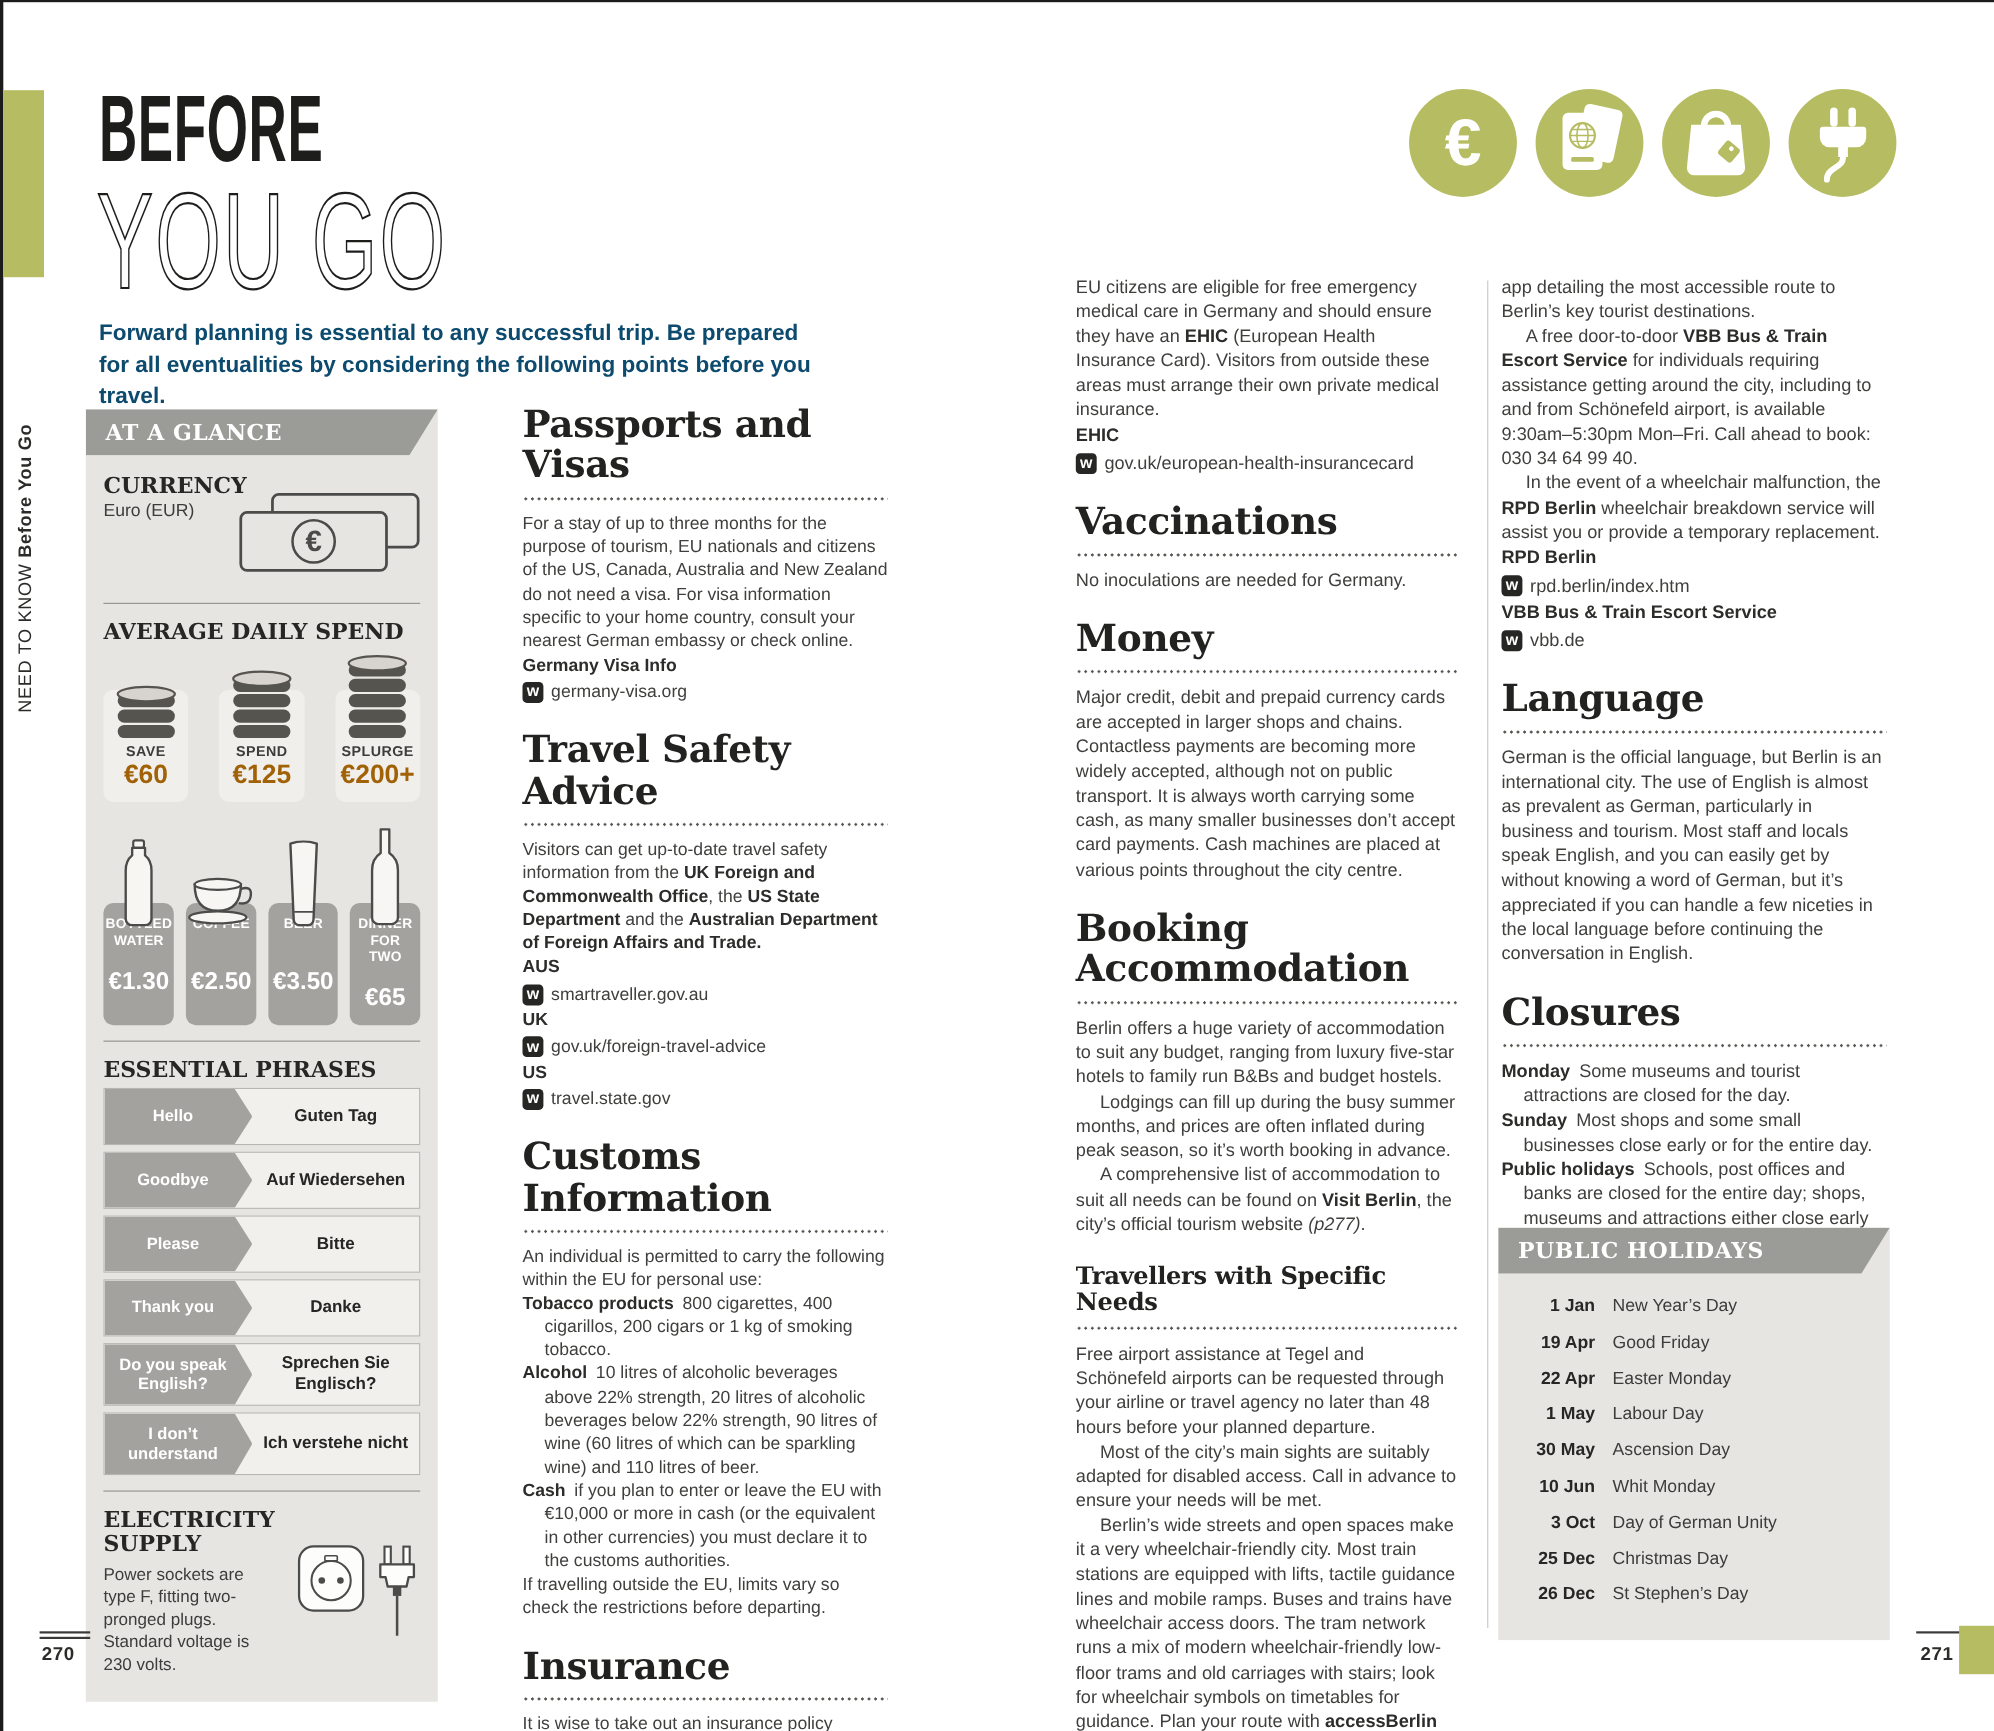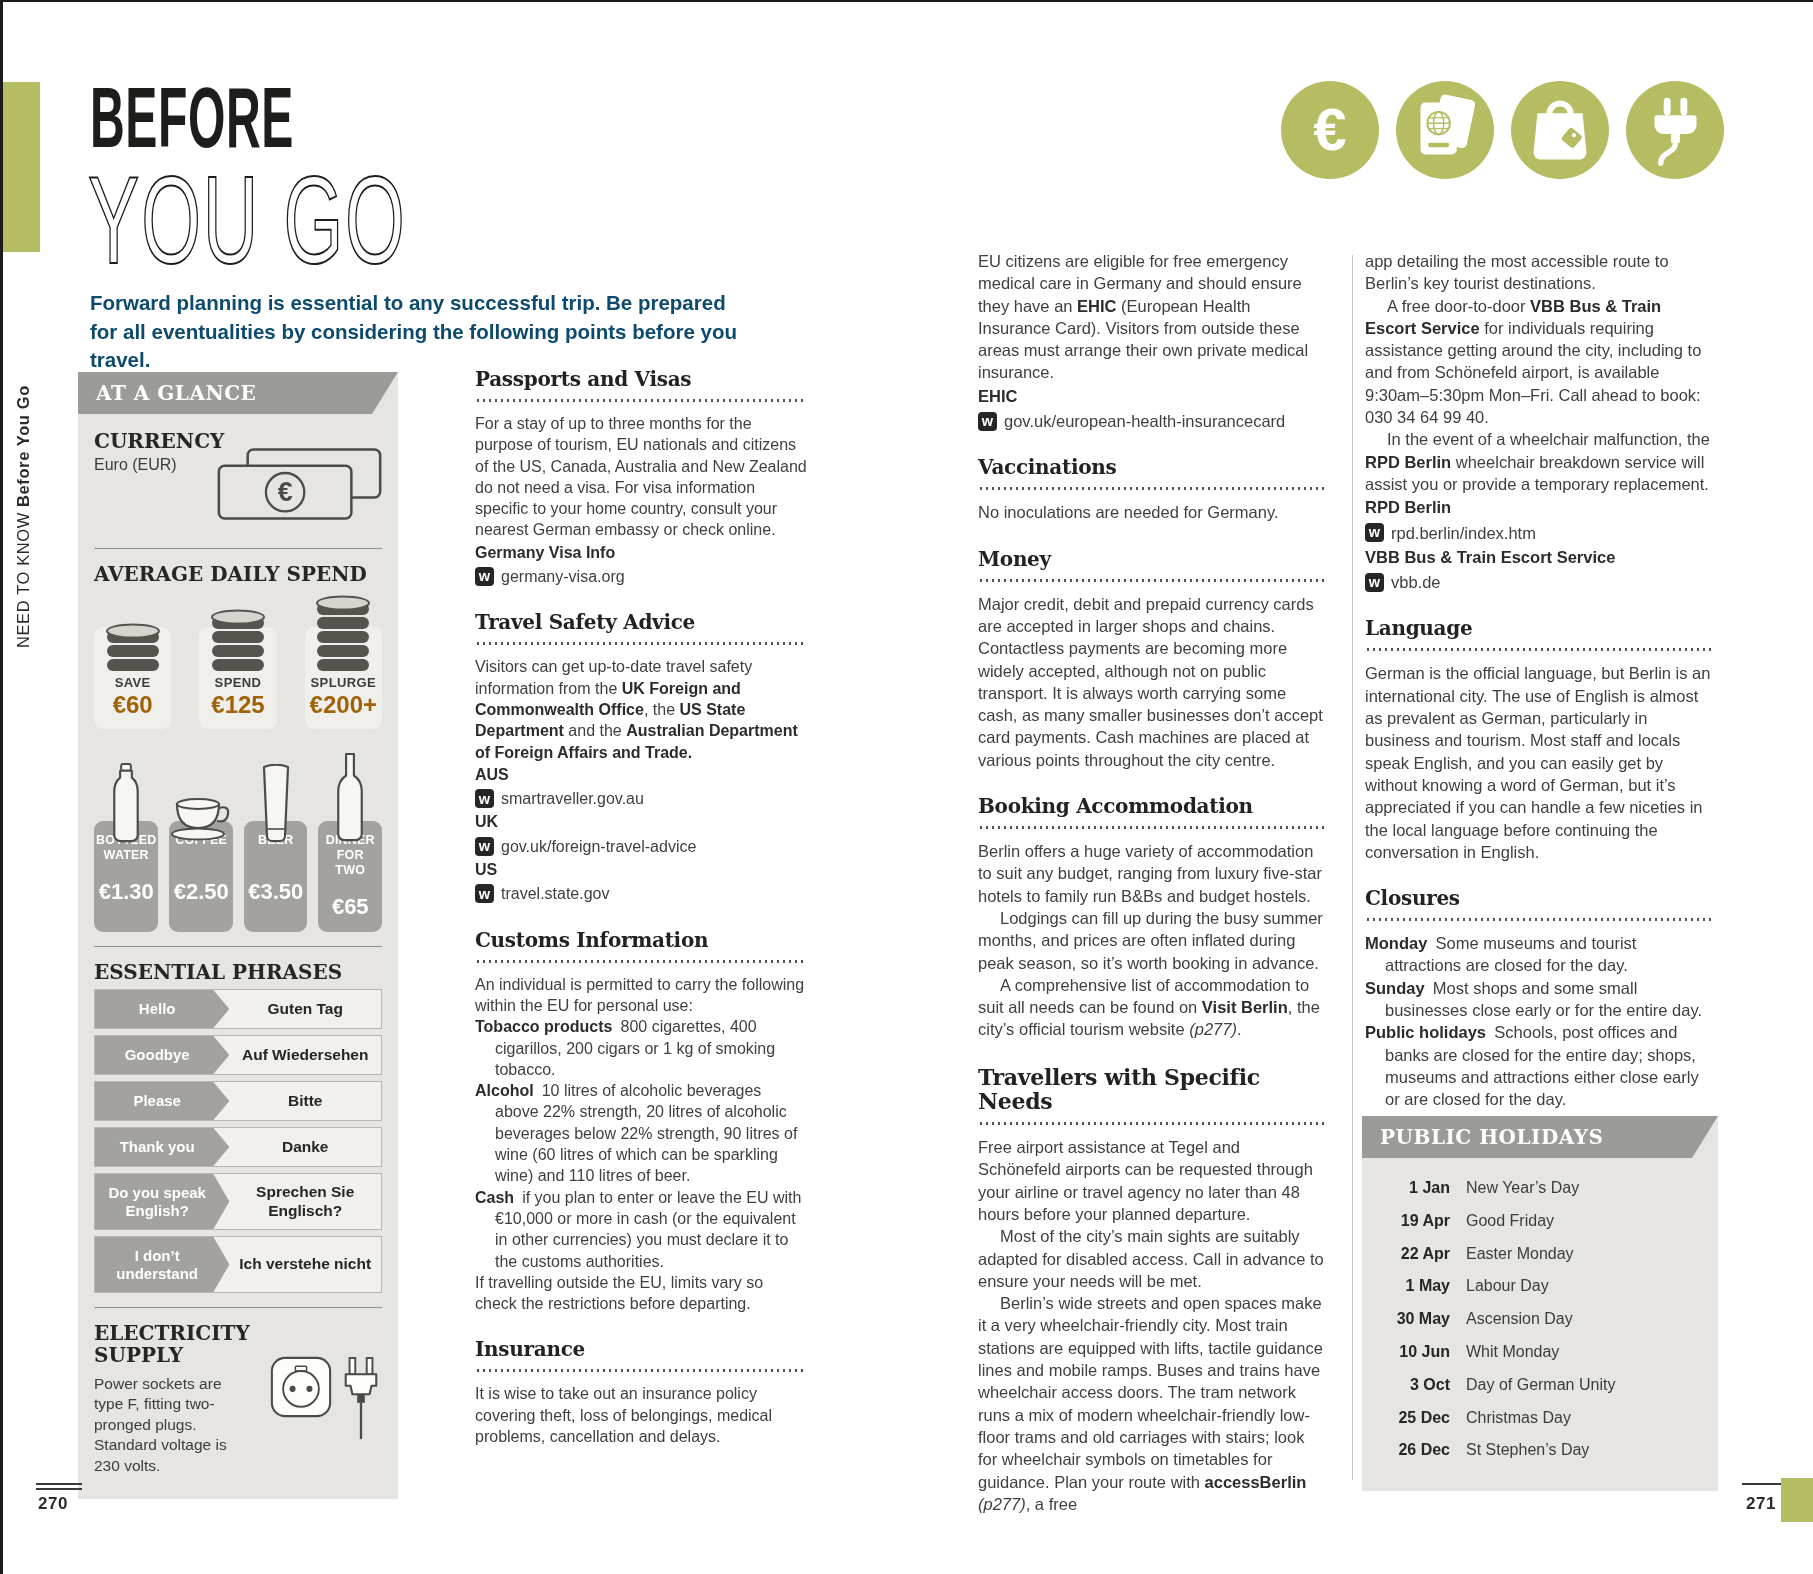--- a/index.html
+++ b/index.html
@@ -51,39 +51,39 @@
   .tier svg{position:absolute;left:50%;transform:translateX(-50%);bottom:56px}
   .tier-label{font-size:13px;font-weight:bold;color:#3c3c3b;letter-spacing:.4px}
   .tier-value{font-size:24px;font-weight:bold;color:#a16207;margin-top:1px}
   .drinks{display:flex;gap:11px;margin-top:92px}
   .drink{flex:1;background:var(--card-gray);border-radius:9px;min-height:96px;position:relative;
          text-align:center;color:#fff;padding:12px 2px 12px}
   .drink svg{position:absolute;left:50%;transform:translateX(-50%);bottom:88px}
   .drink-label{font-size:12.5px;font-weight:bold;line-height:1.2;letter-spacing:.2px;white-space:pre-line;min-height:30px}
   .drink-value{font-size:22px;font-weight:bold;margin-top:16px}
   .phrases-title{margin-top:4px}
-  .prow{position:relative;border:1px solid #b7b6b3;background:#f1f0ed;height:40px;margin-top:6px}
+  .prow{position:relative;border:1px solid #b7b6b3;background:#f1f0ed;height:52px;margin-top:6px}
   .prow.tall{height:57px}
   .parrow{position:absolute;left:0;top:0;bottom:0;width:47%;background:var(--card-gray);
           clip-path:polygon(0 0,calc(100% - 16px) 0,100% 50%,calc(100% - 16px) 100%,0 100%);
           color:#fff;font-weight:bold;font-size:15px;display:flex;align-items:center;justify-content:center;
           text-align:center;line-height:1.2;padding:0 16px 0 6px}
   .pvalue{position:absolute;left:47%;right:0;top:0;bottom:0;display:flex;align-items:center;justify-content:center;
           font-weight:bold;font-size:15.5px;color:#262624;text-align:center;line-height:1.2}
   .elec{position:relative;margin-top:2px;min-height:150px}
   .elec-title{width:180px}
   .elec-body{width:158px;font-size:15.5px;line-height:1.32;margin-top:8px;color:#3c3c3b}
   .elec-icons{position:absolute;right:0;top:34px;display:flex;align-items:flex-start;gap:8px}
   
   .col{position:absolute;font-size:16px;line-height:21.3px;color:var(--body)}
   .col2{left:475px;top:368px;width:332px}
   .col3{left:978px;top:250px;width:348px;font-size:16.5px;line-height:22.3px}
   .col4{left:1365px;top:250px;width:350px;font-size:16.5px;line-height:22.3px}
   .colrule{position:absolute;left:1352px;top:255px;width:1px;height:1225px;background:#c9c8c5}
-  h3.section{font-family:"DejaVu Serif",serif;font-weight:bold;color:var(--ink);font-size:20px;
+  h3.section{font-family:"DejaVu Serif",serif;font-weight:bold;color:var(--ink);font-size:34px;
              letter-spacing:-.3px;line-height:1.1;margin-top:24px}
   h3.section.first{margin-top:0}
   h3.section.small{font-size:22px}
   .dotline{height:3px;margin:9px 0 11px;background-image:radial-gradient(circle,#54544f 1.15px,transparent 1.35px);
            background-size:6px 3px;background-repeat:repeat-x;background-position:0 50%}
   p{margin:0}
   p.ind{text-indent:22px}
   .hang{padding-left:20px;text-indent:-20px}
   .b{font-weight:bold;color:#2c2c2a}
   .i{font-style:italic}

